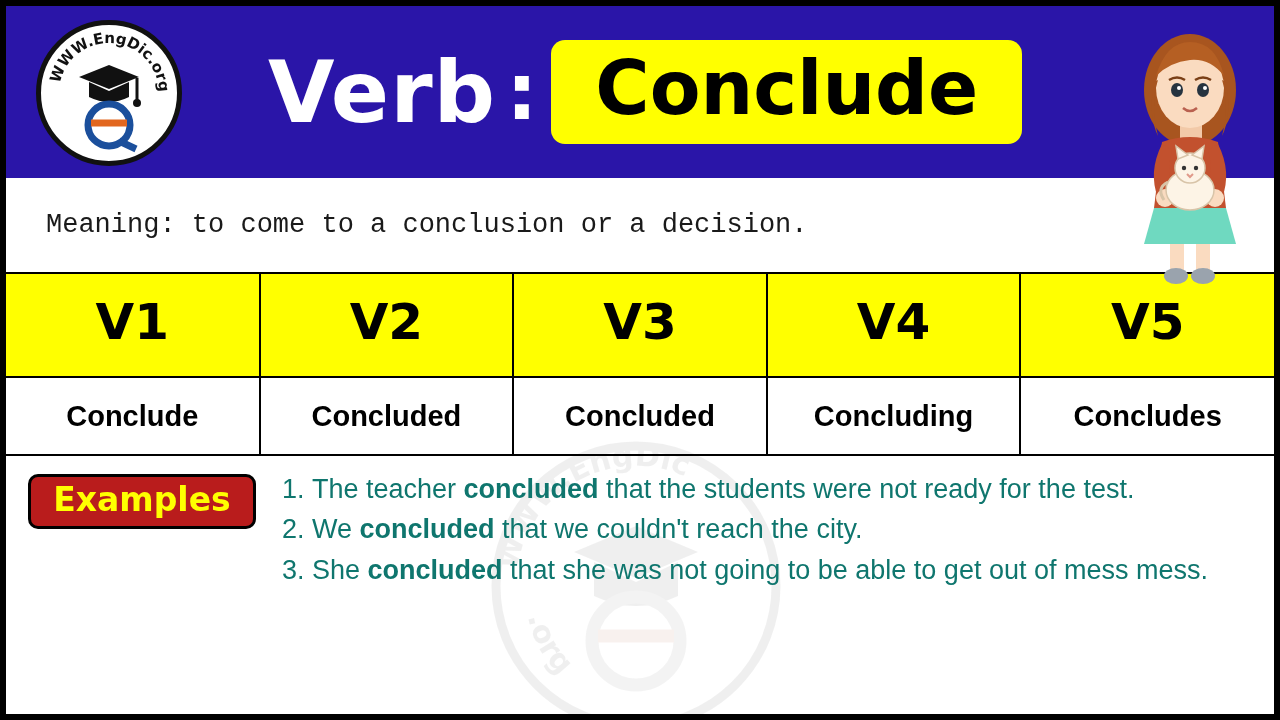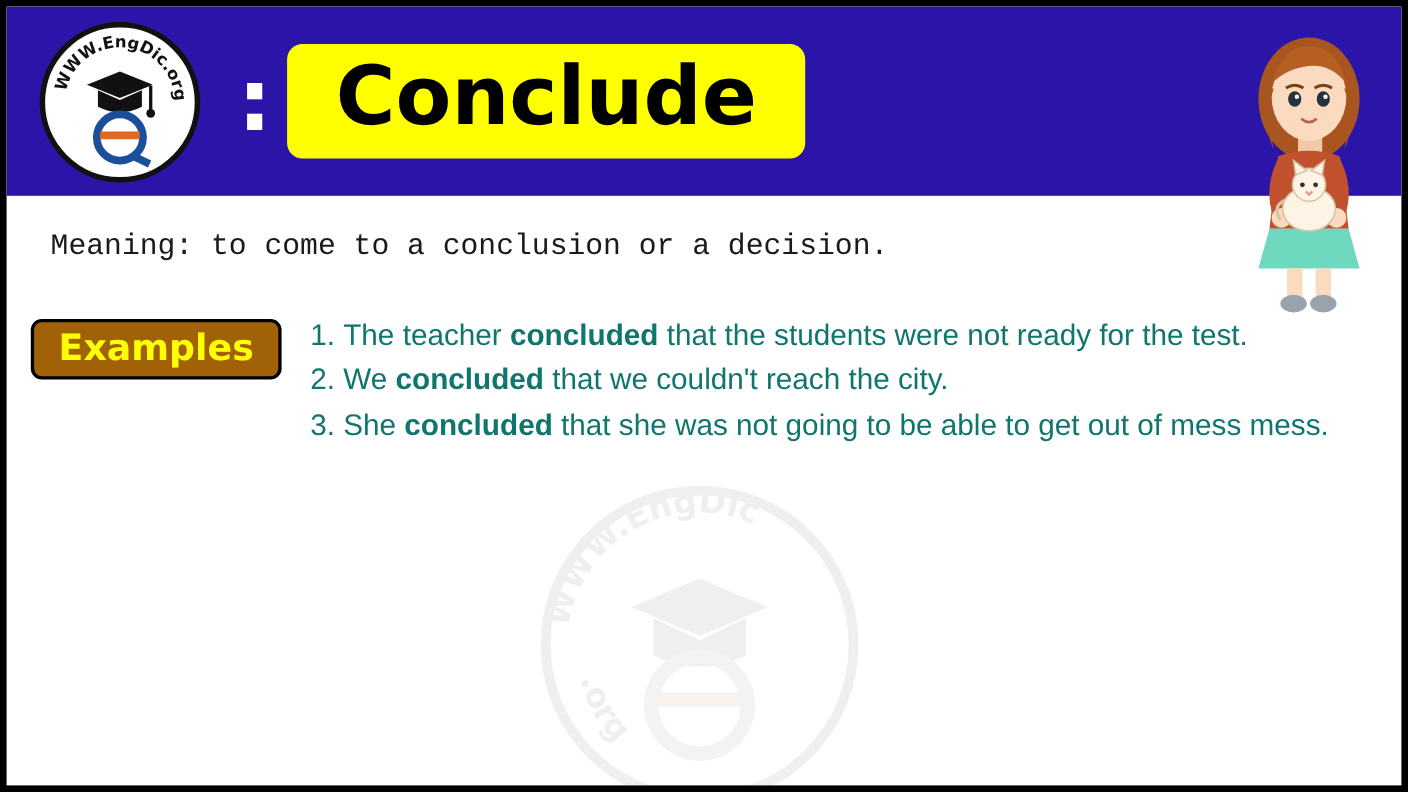--- a/index.html
+++ b/index.html
@@ -166,21 +166,21 @@
     padding-top: 14px;
   }
   .examples-label-cell {
     flex: 0 0 272px;
     display: flex;
     justify-content: center;
     align-items: flex-start;
     padding-top: 4px;
   }
   .examples-badge {
-    background: #a16207;
+    background: #b91c1c;
     border: 3px solid #000000;
     border-radius: 10px;
     color: #ffff00;
     font-size: 33px;
     font-weight: bold;
     padding: 6px 22px 10px 22px;
     font-family: "DejaVu Sans", sans-serif;
     line-height: 1;
   }
   .examples-list {
@@ -227,20 +227,21 @@
 
           <g>
             <circle cx="68" cy="100" r="21" fill="none" stroke="#1b4f9c" stroke-width="7"></circle>
             <line x1="50" y1="98" x2="86" y2="98" stroke="#e2671f" stroke-width="7"></line>
             <line x1="78" y1="116" x2="95" y2="124" stroke="#1b4f9c" stroke-width="7"></line>
           </g>
         </svg>
       </div>
     </div>
 
+    <div class="verb-label">Verb</div>
     <div class="colon">:</div>
     <div class="word-box">
       <div class="word-text">Conclude</div>
     </div>
   </div>
 
   <svg class="girl" viewBox="0 0 160 278">
 
     <ellipse cx="80" cy="78" rx="46" ry="56" fill="#a8551f"></ellipse>
 
@@ -300,20 +301,38 @@
     </text>
     <text font-family="DejaVu Sans, sans-serif" font-size="30" font-weight="bold" fill="#777">
       <textPath href="#wmArcB" startOffset="6%">.org</textPath>
     </text>
     <polygon points="150,90 212,116 150,142 88,116" fill="#777"></polygon>
     <path d="M108,126 L108,160 Q150,180 192,160 L192,126 L150,146 Z" fill="#777"></path>
     <circle cx="150" cy="205" r="44" fill="none" stroke="#999" stroke-width="13"></circle>
     <line x1="112" y1="200" x2="188" y2="200" stroke="#c98a6b" stroke-width="13"></line>
   </svg>
 
+  <table class="vtable">
+    <tbody>
+        <tr class="head">
+      <td class="no-left">V1</td>
+      <td>V2</td>
+      <td>V3</td>
+      <td>V4</td>
+      <td class="no-right">V5</td>
+    </tr>
+    <tr class="forms">
+      <td class="no-left">Conclude</td>
+      <td>Concluded</td>
+      <td>Concluded</td>
+      <td>Concluding</td>
+      <td class="no-right">Concludes</td>
+    </tr>
+  </tbody>
+    </table>
 
   <div class="examples-row">
     <div class="examples-label-cell">
       <div class="examples-badge">Examples</div>
     </div>
     <div class="examples-list">
       <ol class="ex">
         <li>
           <span>The teacher </span><b>concluded</b><span> that the students were not ready for the test.</span>
         </li>

